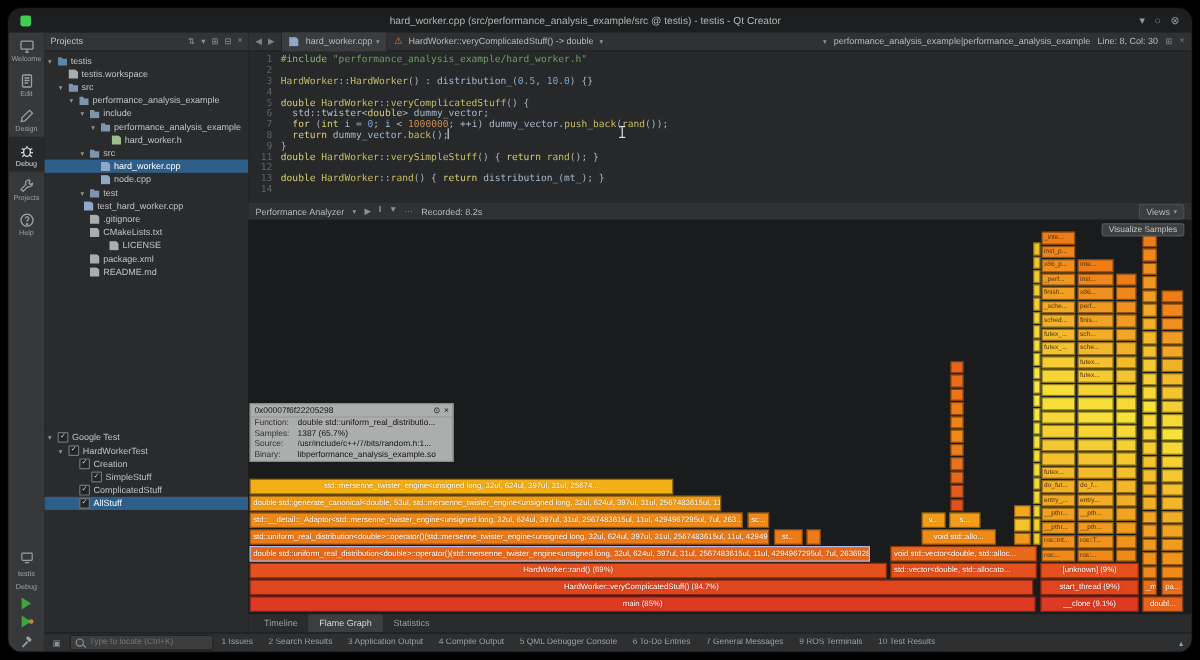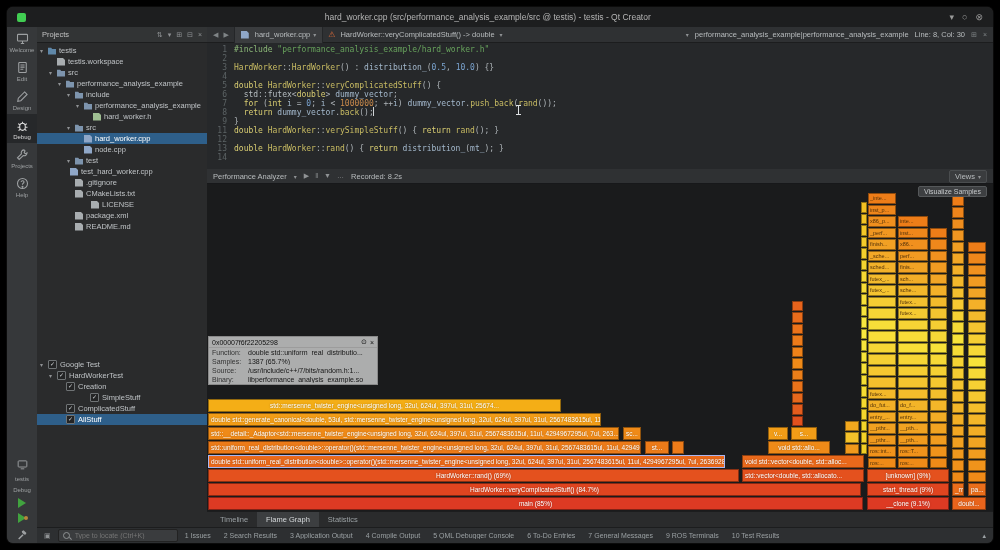--- a/index.html
+++ b/index.html
@@ -1,17 +1,17 @@
 <!DOCTYPE html>
 <html><head>
 <meta charset="utf-8">
 <style>
   html,body{margin:0;padding:0}
   body{width:1000px;height:550px;background:#000;font-family:"Liberation Sans",sans-serif;position:relative;overflow:hidden}
-  .window{position:absolute;left:7px;top:7px;width:986px;height:536px;background:#2a2b2c;border-radius:6px;overflow:hidden;box-shadow:0 0 0 1px #0b0b0b}
+  .window{position:absolute;left:7px;top:7px;width:986px;height:536px;background:#2a2b2c;border-radius:11px;overflow:hidden;box-shadow:0 0 0 1px #0b0b0b}
   
   .titlebar{position:absolute;left:0;top:0;right:0;height:20px;background:#1d1e1f;display:flex;align-items:center;color:#b5b5b5;font-size:8.5px;border-bottom:1px solid #141515}
   .app-icon{width:9px;height:9px;border-radius:2px;background:#41cd52;margin-left:10px;flex:none}
   .tb-title{flex:1;text-align:center;white-space:nowrap;overflow:hidden}
   .tb-controls{display:flex;gap:8px;margin-right:10px;color:#9a9a9a;font-size:9px}
   .tb-controls span{cursor:default}
   
   .modebar{position:absolute;left:0;top:20px;width:30px;bottom:0;background:#36383a;border-right:1px solid #1c1d1e}
   .mode{height:29px;display:flex;flex-direction:column;align-items:center;justify-content:center;color:#9da0a2;font-size:6px;gap:1px}
   .mode.active{background:#26282a;color:#d9d9d9}
@@ -283,21 +283,21 @@
         <div class="trow" style="padding-left: 12px;">
           <span class="exp">▾</span>
           <span class="cb">✓</span>
           <span>HardWorkerTest</span>
         </div>
         <div class="trow" style="padding-left: 21px;">
           <span class="exp"></span>
           <span class="cb">✓</span>
           <span>Creation</span>
         </div>
-        <div class="trow" style="padding-left: 9px; margin-left: 36px;">
+        <div class="trow" style="padding-left: 31px;">
           <span class="exp"></span>
           <span class="cb">✓</span>
           <span>SimpleStuff</span>
         </div>
         <div class="trow" style="padding-left: 21px;">
           <span class="exp"></span>
           <span class="cb">✓</span>
           <span>ComplicatedStuff</span>
         </div>
         <div class="trow sel" style="padding-left: 21px;">
@@ -327,21 +327,21 @@
       <span class="navarrow">×</span>
     </span>
   </div>
 
   <div class="editor" id="code">
       <div class="cline"><span class="ln">1</span><span class="tk-pp">#include </span><span class="tk-str">"performance_analysis_example/hard_worker.h"</span></div>
       <div class="cline"><span class="ln">2</span></div>
       <div class="cline"><span class="ln">3</span><span class="tk-typ">HardWorker</span><span class="tk-op">::</span><span class="tk-fn">HardWorker</span><span class="tk-op">() : </span><span class="tk-loc">distribution_</span><span class="tk-op">(</span><span class="tk-num">0.5</span><span class="tk-op">, </span><span class="tk-num">10.0</span><span class="tk-op">) {}</span></div>
       <div class="cline"><span class="ln">4</span></div>
       <div class="cline"><span class="ln">5</span><span class="tk-kw">double </span><span class="tk-typ">HardWorker</span><span class="tk-op">::</span><span class="tk-fn">veryComplicatedStuff</span><span class="tk-op">() {</span></div>
-      <div class="cline"><span class="ln">6</span><span class="tk-op">  </span><span class="tk-id">std</span><span class="tk-op">::</span><span class="tk-id">futex</span><span class="tk-op">&lt;</span><span class="tk-kw">double</span><span class="tk-op">&gt; </span><span class="tk-loc">dummy_vector</span><span class="tk-op">;</span></div>
+      <div class="cline"><span class="ln">6</span><span class="tk-op">  </span><span class="tk-id">std</span><span class="tk-op">::</span><span class="tk-id">twister</span><span class="tk-op">&lt;</span><span class="tk-kw">double</span><span class="tk-op">&gt; </span><span class="tk-loc">dummy_vector</span><span class="tk-op">;</span></div>
       <div class="cline"><span class="ln">7</span><span class="tk-op">  </span><span class="tk-kw">for</span><span class="tk-op"> (</span><span class="tk-kw">int</span><span class="tk-op"> </span><span class="tk-loc">i</span><span class="tk-op"> = </span><span class="tk-num">0</span><span class="tk-op">; </span><span class="tk-loc">i</span><span class="tk-op"> &lt; </span><span class="tk-numo">1000000</span><span class="tk-op">; ++</span><span class="tk-loc">i</span><span class="tk-op">) </span><span class="tk-loc">dummy_vector</span><span class="tk-op">.</span><span class="tk-fn">push_back</span><span class="tk-op">(</span><span class="tk-fn">rand</span><span class="tk-op">());</span></div>
       <div class="cline"><span class="ln">8</span><span class="tk-op">  </span><span class="tk-kw">return </span><span class="tk-loc">dummy_vector</span><span class="tk-op">.</span><span class="tk-fn">back</span><span class="tk-op">();</span></div>
       <div class="cline"><span class="ln">9</span><span class="tk-op">}</span></div>
       <div class="cline"><span class="ln">11</span><span class="tk-kw">double </span><span class="tk-typ">HardWorker</span><span class="tk-op">::</span><span class="tk-fn">verySimpleStuff</span><span class="tk-op">() { </span><span class="tk-kw">return </span><span class="tk-fn">rand</span><span class="tk-op">(); }</span></div>
       <div class="cline"><span class="ln">12</span></div>
       <div class="cline"><span class="ln">13</span><span class="tk-kw">double </span><span class="tk-typ">HardWorker</span><span class="tk-op">::</span><span class="tk-fn">rand</span><span class="tk-op">() { </span><span class="tk-kw">return </span><span class="tk-loc">distribution_</span><span class="tk-op">(</span><span class="tk-loc">mt_</span><span class="tk-op">); }</span></div>
       <div class="cline"><span class="ln">14</span></div>
     </div>
   <div class="caret"></div>
   <div class="ibeam"></div>

